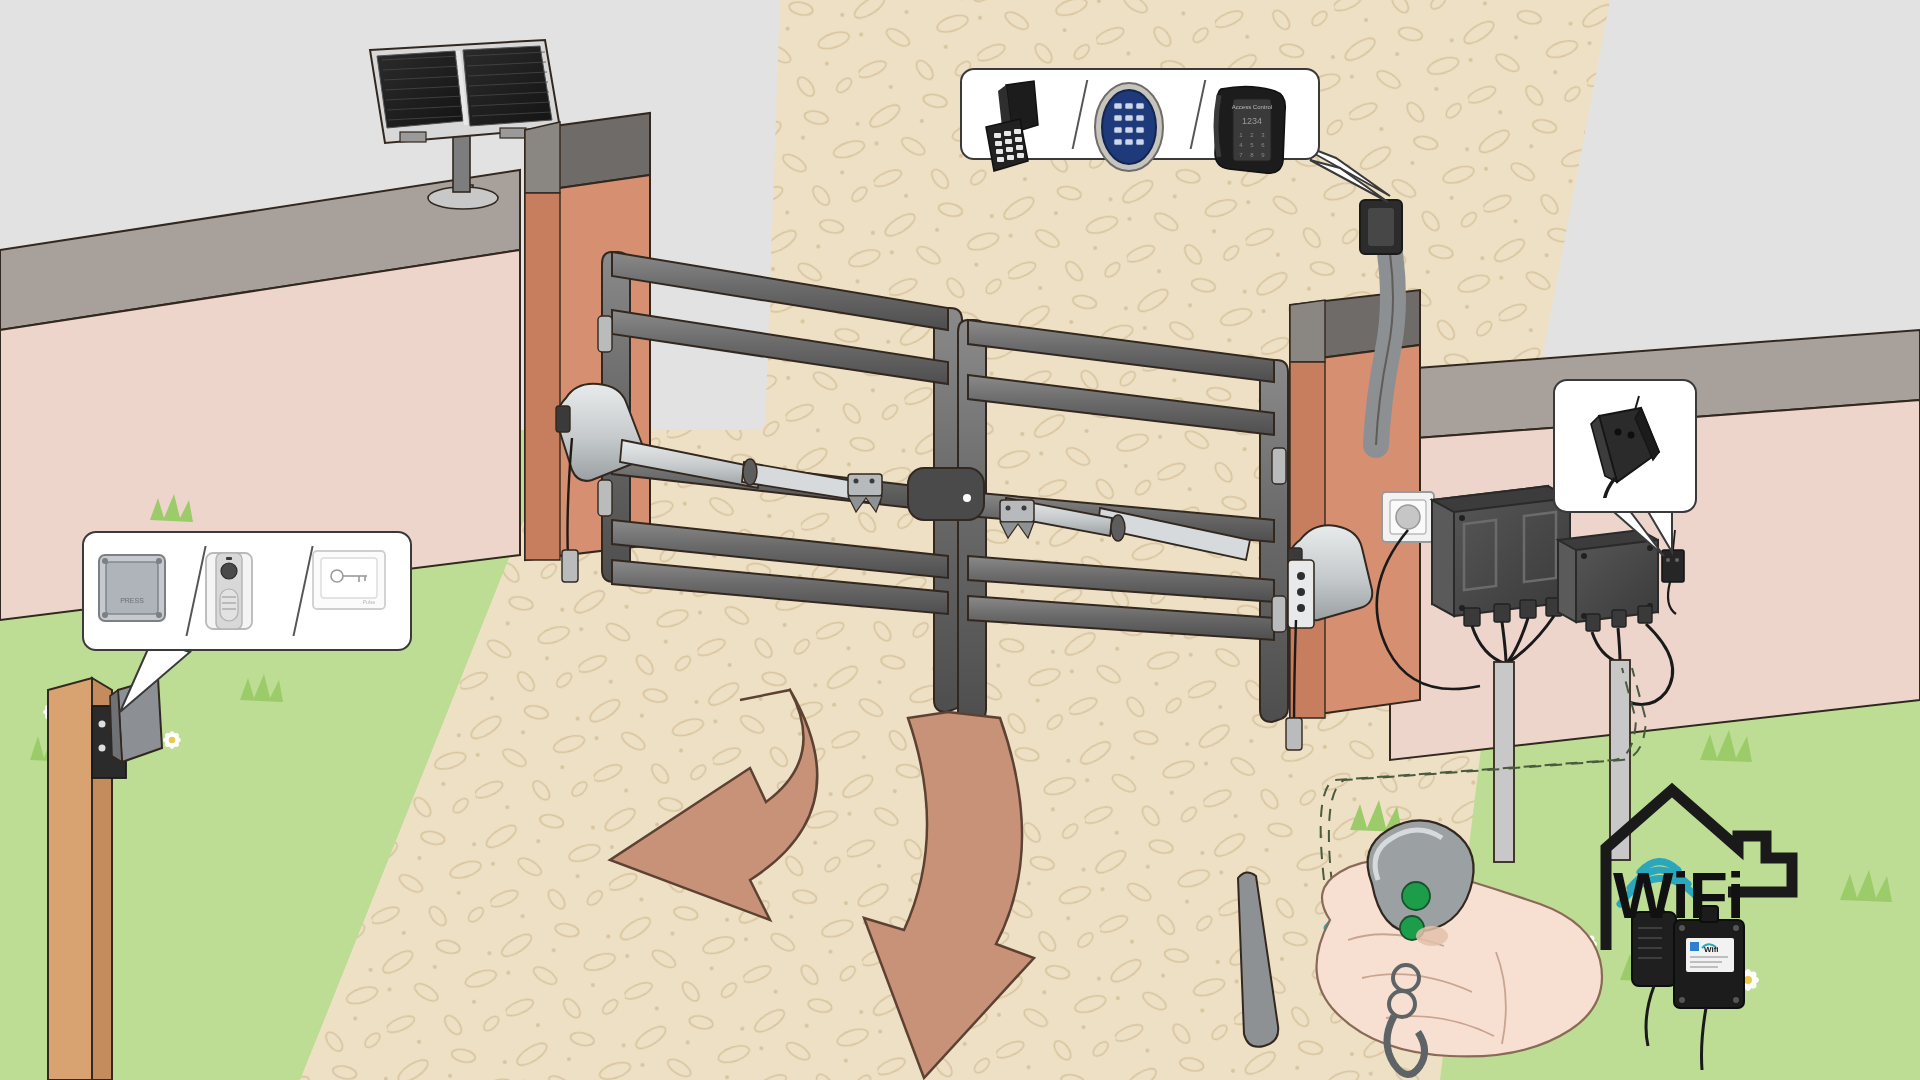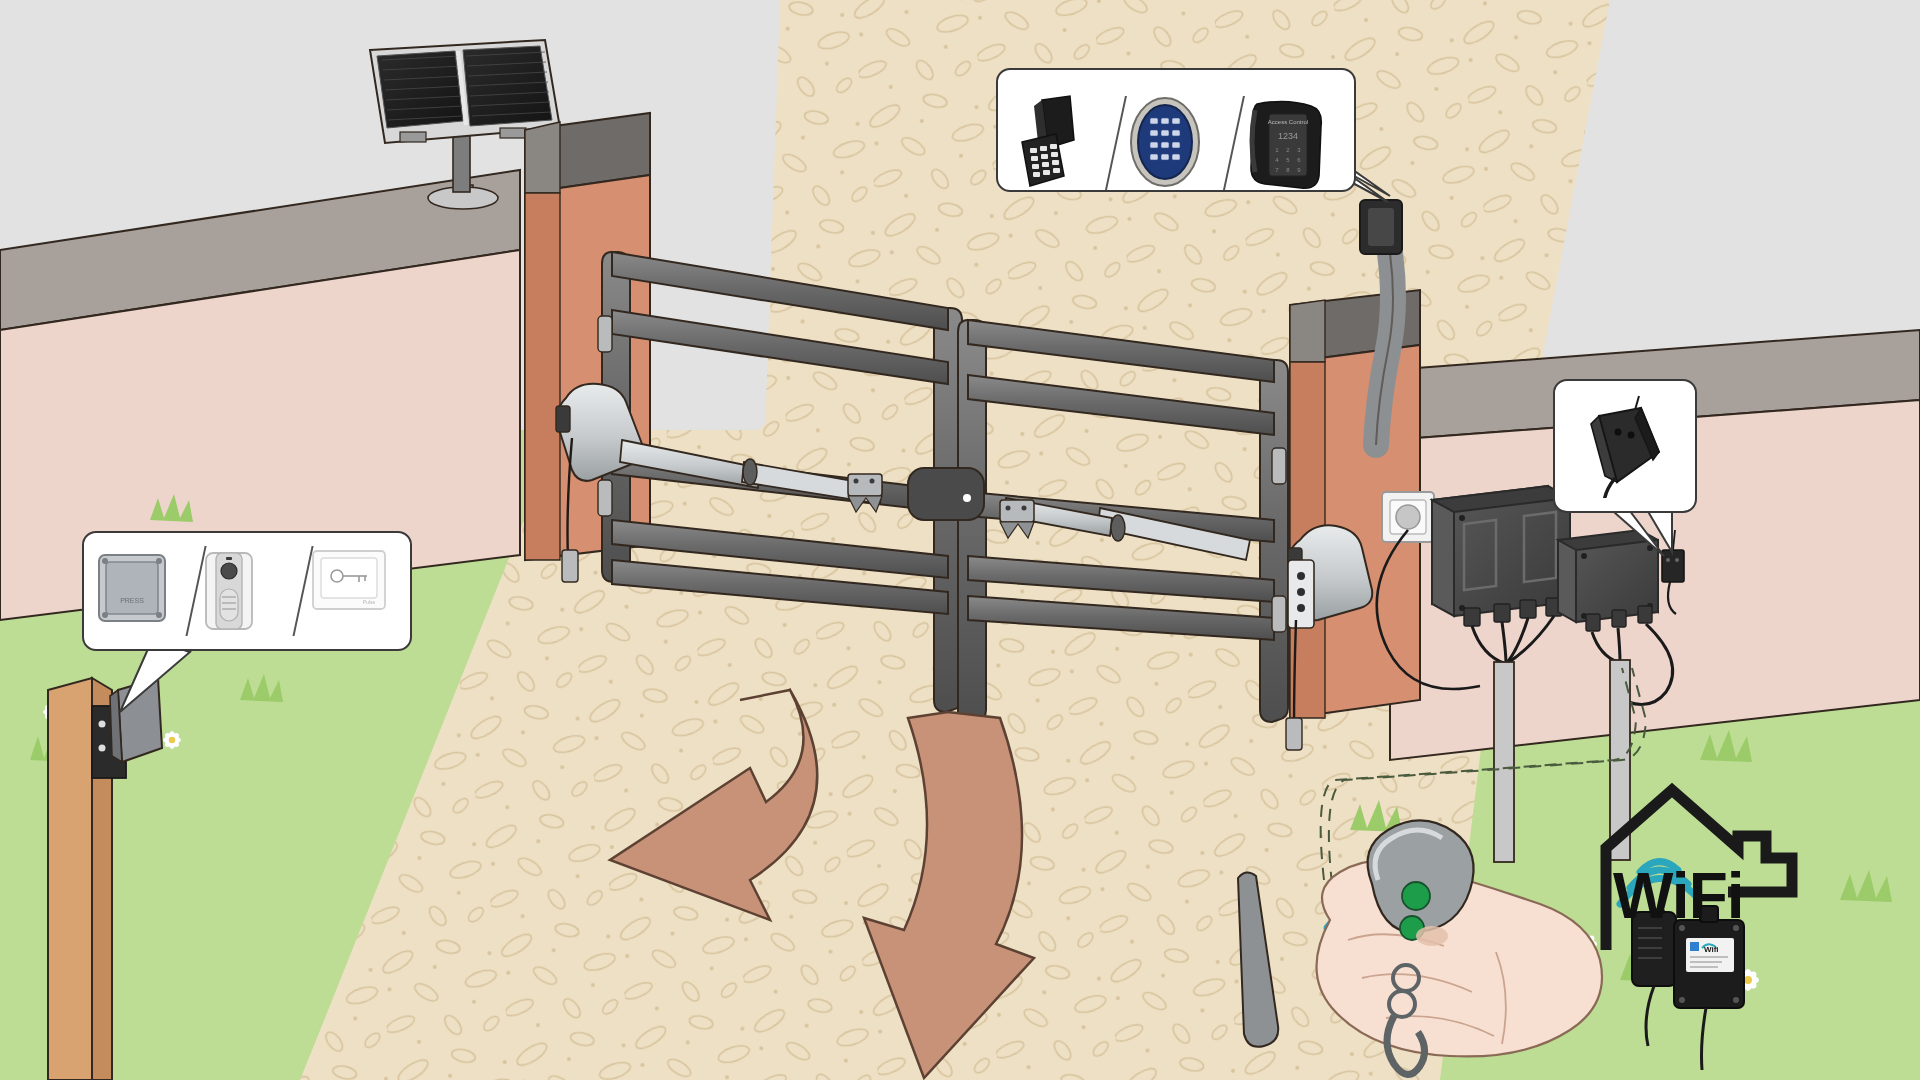--- a/index.html
+++ b/index.html
@@ -386,21 +386,21 @@
     <path d="M1706 1008 q-6 34 -4 62" stroke="#1a1a1a" stroke-width="3" fill="none"></path>
   </g>
 
   <path d="M1290 140 L1390 196 L1336 158 Z" fill="#fff" stroke="#3a3a3a" stroke-width="2"></path>
   <path d="M1310 160 L1388 202 L1340 168 Z" fill="#fff" stroke="#3a3a3a" stroke-width="2"></path>
   <path d="M152 640 L120 712 L190 652 Z" fill="#fff" stroke="#3a3a3a" stroke-width="2"></path>
   <path d="M1640 498 L1672 552 L1672 498 Z" fill="#fff" stroke="#3a3a3a" stroke-width="2"></path>
   <path d="M1598 498 L1664 556 L1620 498 Z" fill="#fff" stroke="#3a3a3a" stroke-width="2"></path>
 </svg>
 
-<div class="callout-box" style="left:996px;top:68px;width:360px;height:124px;align-items:flex-end;">
+<div class="callout-box" style="left:960px;top:68px;width:360px;height:92px;">
   <div class="callout-img">
     <svg width="80" height="96" viewBox="0 0 80 96">
       <path d="M38 6 L66 2 L70 46 L44 54 Z" fill="#1c1c1c" stroke="#111" stroke-width="1.5"></path>
       <path d="M38 6 L44 54 L34 48 L30 12 Z" fill="#2e2e2e"></path>
       <path d="M18 48 L52 40 L60 82 L26 92 Z" fill="#222" stroke="#111" stroke-width="1.5"></path>
       <g fill="#e8e8e8">
         <rect x="26" y="54" width="7" height="5" rx="1"></rect>
             <rect x="36" y="52" width="7" height="5" rx="1"></rect>
             <rect x="46" y="50" width="7" height="5" rx="1"></rect>
         <rect x="27" y="62" width="7" height="5" rx="1"></rect>

